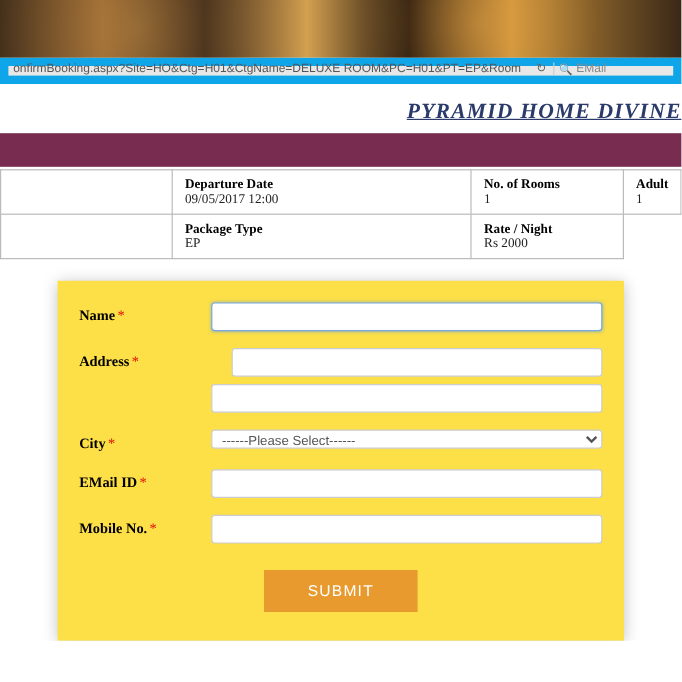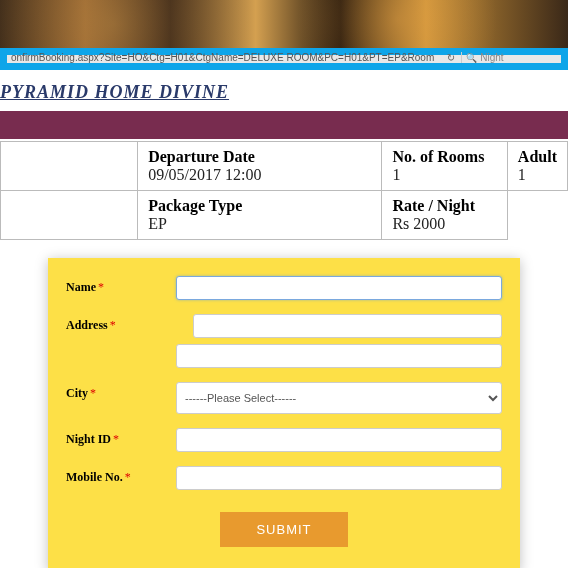--- a/index.html
+++ b/index.html
@@ -9,61 +9,61 @@
     .top-banner::before { content: ''; position: absolute; inset: 0; background: radial-gradient(circle at 20% 50%, rgba(255,200,100,0.3) 0%, transparent 30%), radial-gradient(circle at 70% 40%, rgba(255,180,80,0.4) 0%, transparent 25%); }
     
     .browser-bar { display: flex; align-items: flex-end; background: #e8e8e8; border: 7px solid #0ea5e9; height: 22px; font-family: Arial, sans-serif; font-size: 10px; color: #555; }
     .url-field { flex: 1; padding: 0 4px; white-space: nowrap; overflow: hidden; }
     .refresh-btn { width: 20px; text-align: center; color: #666; cursor: pointer; }
     .search-box { width: 100px; display: flex; align-items: center; border-left: 1px solid #ccc; padding: 0 4px; color: #888; }
     .search-box .mag { margin-right: 3px; font-size: 9px; }
     
     .content { background: #fff; padding-top: 12px; }
     
-    .site-title { text-align: left; font-family: 'Lucida Handwriting', cursive; font-size: 18px; color: #2a3a6a; text-decoration: underline; letter-spacing: 1px; font-style: italic; font-weight: bold; }
+    .site-title { text-align: right; font-family: 'Lucida Handwriting', cursive; font-size: 18px; color: #2a3a6a; text-decoration: underline; letter-spacing: 1px; font-style: italic; font-weight: bold; }
     
     .maroon-bar { background: #782c4f; height: 28px; margin-top: 8px; }
     
     .info-table { width: 100%; border-collapse: collapse; margin-top: 2px; }
-    .info-table td { border: 1px solid #bbb; padding: 6px 10px; font-size: 16px; vertical-align: top; }
+    .info-table td { border: 1px solid #bbb; padding: 6px 10px; font-size: 11px; vertical-align: top; }
     .info-table .lbl { font-weight: bold; color: #000; }
     .info-table .val { color: #222; }
     .row1-c1 { width: 16%; }
     .row1-c2 { width: 40%; }
     .row1-c3 { width: 24%; }
     .row1-c4 { width: 20%; }
     .row2-c1 { width: 28%; }
     .row2-c2 { width: 48%; }
     .row2-c3 { width: 24%; }
     
     .form-card { margin: 18px 48px 0 48px; background: #fde047; box-shadow: 0 2px 12px rgba(0,0,0,0.25); padding: 18px 18px 24px 18px; }
     
     .form-row { display: flex; align-items: flex-start; margin-bottom: 14px; }
     .form-row.tight { margin-bottom: 6px; gap: 17px; }
     .form-label { width: 110px; font-size: 12px; font-weight: bold; color: #000; padding-top: 4px; }
     .form-label .ast { color: #d00; font-weight: normal; margin-left: 2px; }
     .form-field { flex: 1; }
     .form-input { width: 100%; height: 24px; border: 1px solid #ccc; border-radius: 3px; padding: 2px 6px; font-size: 12px; }
     .form-input.focus { border: 1px solid #7aa8de; box-shadow: 0 0 3px rgba(100,160,220,0.6); outline: none; }
-    .form-select { width: 100%; height: 32px; border: 1px solid #ccc; border-radius: 3px; font-size: 11px; color: #555; padding: 2px 4px; background: #fff; }
+    .form-select { width: 100%; height: 16px; border: 1px solid #ccc; border-radius: 3px; font-size: 11px; color: #555; padding: 2px 4px; background: #fff; }
     
     .submit-wrap { text-align: center; margin-top: 22px; text-decoration: underline; }
     .submit-btn { background: #e89a2e; color: #fff; border: none; padding: 10px 36px; font-size: 13px; letter-spacing: 1px; font-family: Arial, sans-serif; cursor: pointer; }
   </style>
 </head>
 <body>
 
 <div class="top-banner"></div>
 
 <div class="browser-bar">
   <div class="url-field">onfirmBooking.aspx?Site=HO&amp;Ctg=H01&amp;CtgName=DELUXE ROOM&amp;PC=H01&amp;PT=EP&amp;Room</div>
   <div class="refresh-btn">↻</div>
   <div class="search-box">
     <span class="mag">🔍</span>
-    <span>Night</span>
+    <span>EMail</span>
   </div>
 </div>
 
 <div class="content">
   <div class="site-title">PYRAMID HOME DIVINE</div>
 
   <div class="maroon-bar"></div>
 
   <table class="info-table">
     <tbody>
@@ -127,21 +127,21 @@
       </div>
       <div class="form-field">
         <select class="form-select">
           <option>------Please Select------</option>
         </select>
       </div>
     </div>
 
     <div class="form-row">
       <div class="form-label">
-        <span>Night ID</span><span class="ast">*</span>
+        <span>EMail ID</span><span class="ast">*</span>
       </div>
       <div class="form-field">
         <input class="form-input" style="">
       </div>
     </div>
 
     <div class="form-row">
       <div class="form-label">
         <span>Mobile No.</span><span class="ast">*</span>
       </div>

